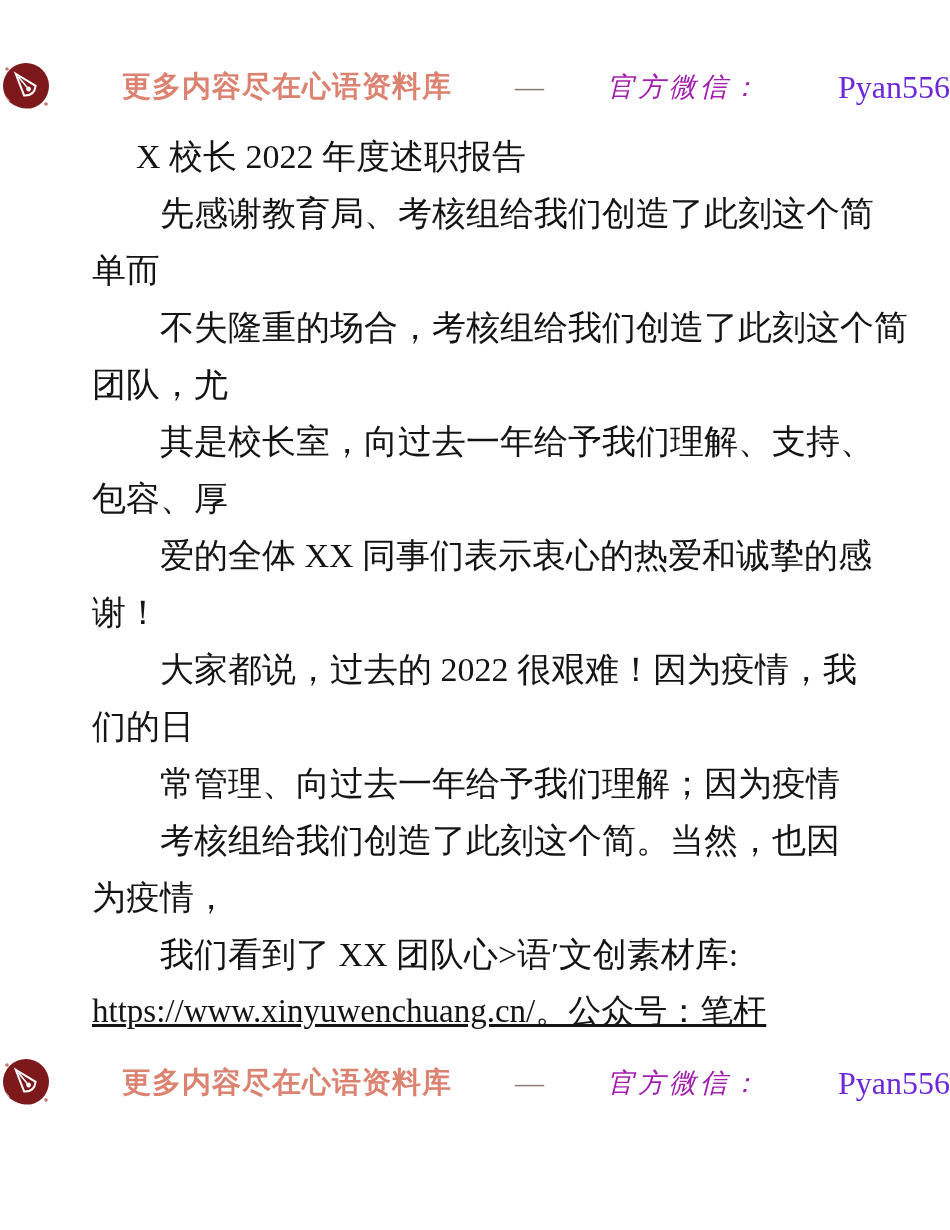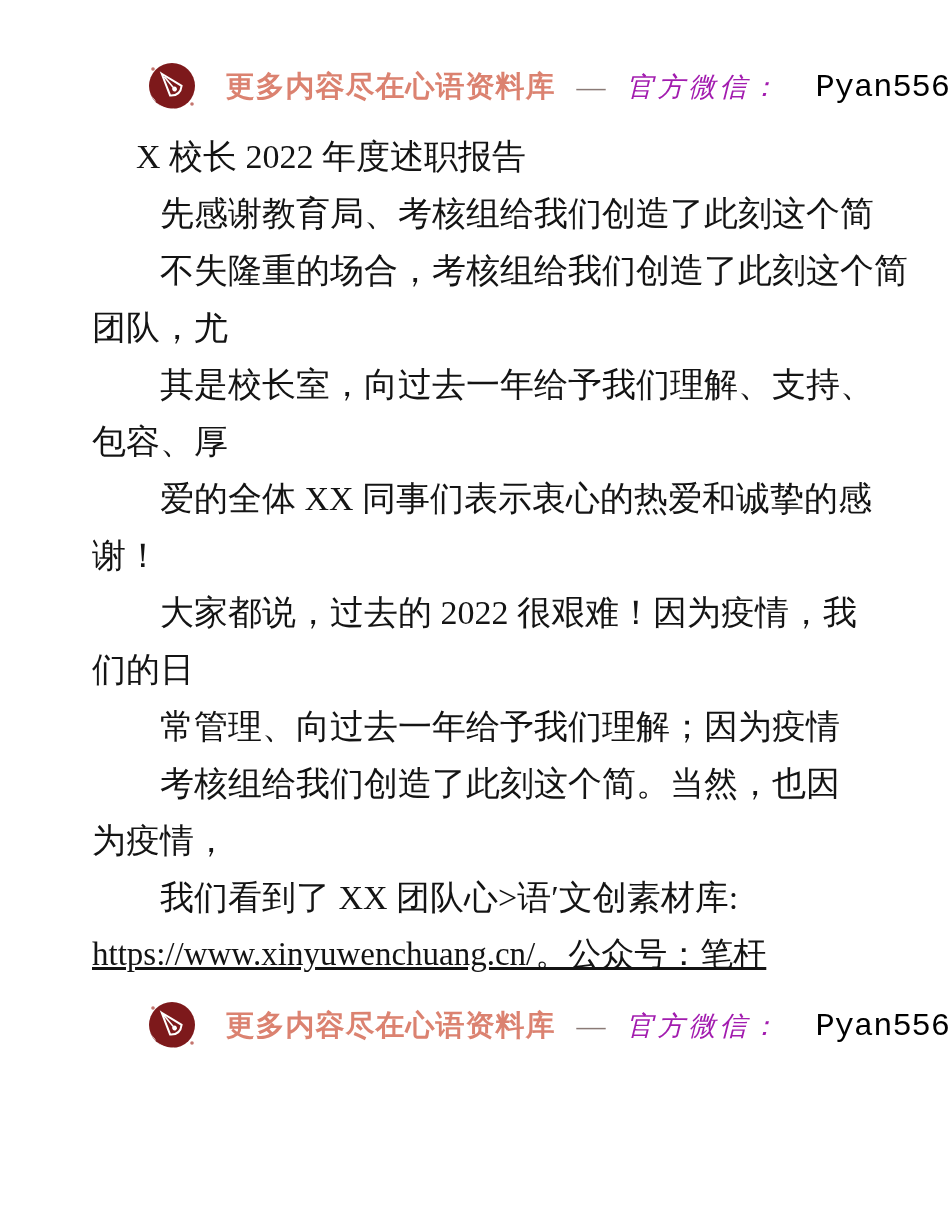--- a/index.html
+++ b/index.html
@@ -6,40 +6,40 @@
   html,body { background:#ffffff; }
   body {
     width:950px; height:1230px;
     font-family:"Liberation Serif", serif;
     position:relative; overflow:hidden;
   }
   .page { width:950px; height:1230px; background:#ffffff; }
 
   
   .banner {
-    display:flex; align-items:center; justify-content:flex-end;
-    height:54px; width:100%;gap:20px;
+    display:flex; align-items:center; justify-content:space-between;
+    height:54px; width:100%;
   }
   .banner.top { padding-top:0; margin-top:60px; }
   .banner.bottom { margin-top:16px; }
   .logo { width:52px; height:52px; flex:0 0 auto; margin-right:8px; }
   .brand {
     color:#db8270; font-weight:bold; font-size:29px;
     letter-spacing:1px; font-family:"Liberation Serif", serif;
     white-space:pre;
   }
   .sep { color:#8a7a76; font-size:29px; margin:0 1px; }
   .label {
     color:#a21caf; font-size:27px; font-style:italic;
     letter-spacing:4px; font-family:"Liberation Serif", serif;
     white-space:pre;
   }
   .wechat {
-    color:#000000; font-size:32px; margin-left:14px;
-    font-family:Liberation Mono, monospace;
+    color:#6d28d9; font-size:32px; margin-left:14px;
+    font-family:Liberation Serif, serif;
   }
 
   
   .doc {
     margin-top:14px;
     padding-left:92px; padding-right:36px;
   }
   .line {
     height:57px; line-height:57px;
     font-size:34px; color:#141414;
@@ -71,20 +71,21 @@
     <span class="brand">更多内容尽在心语资料库</span>
     <span class="sep">—</span>
     <span class="label">官方微信：</span>
     <span class="wechat">Pyan556</span>
   </div>
 
   <div class="doc">
     <div class="line title">X 校长 2022 年度述职报告</div>
     <div>
         <div class="line para">先感谢教育局、考核组给我们创造了此刻这个简</div>
+        <div class="line cont">单而</div>
         <div class="line para">不失隆重的场合，考核组给我们创造了此刻这个简</div>
         <div class="line cont">团队，尤</div>
         <div class="line para">其是校长室，向过去一年给予我们理解、支持、</div>
         <div class="line cont">包容、厚</div>
         <div class="line para">爱的全体 XX 同事们表示衷心的热爱和诚挚的感</div>
         <div class="line cont">谢！</div>
         <div class="line para">大家都说，过去的 2022 很艰难！因为疫情，我</div>
         <div class="line cont">们的日</div>
         <div class="line para">常管理、向过去一年给予我们理解；因为疫情</div>
         <div class="line para">考核组给我们创造了此刻这个简。当然，也因</div>

